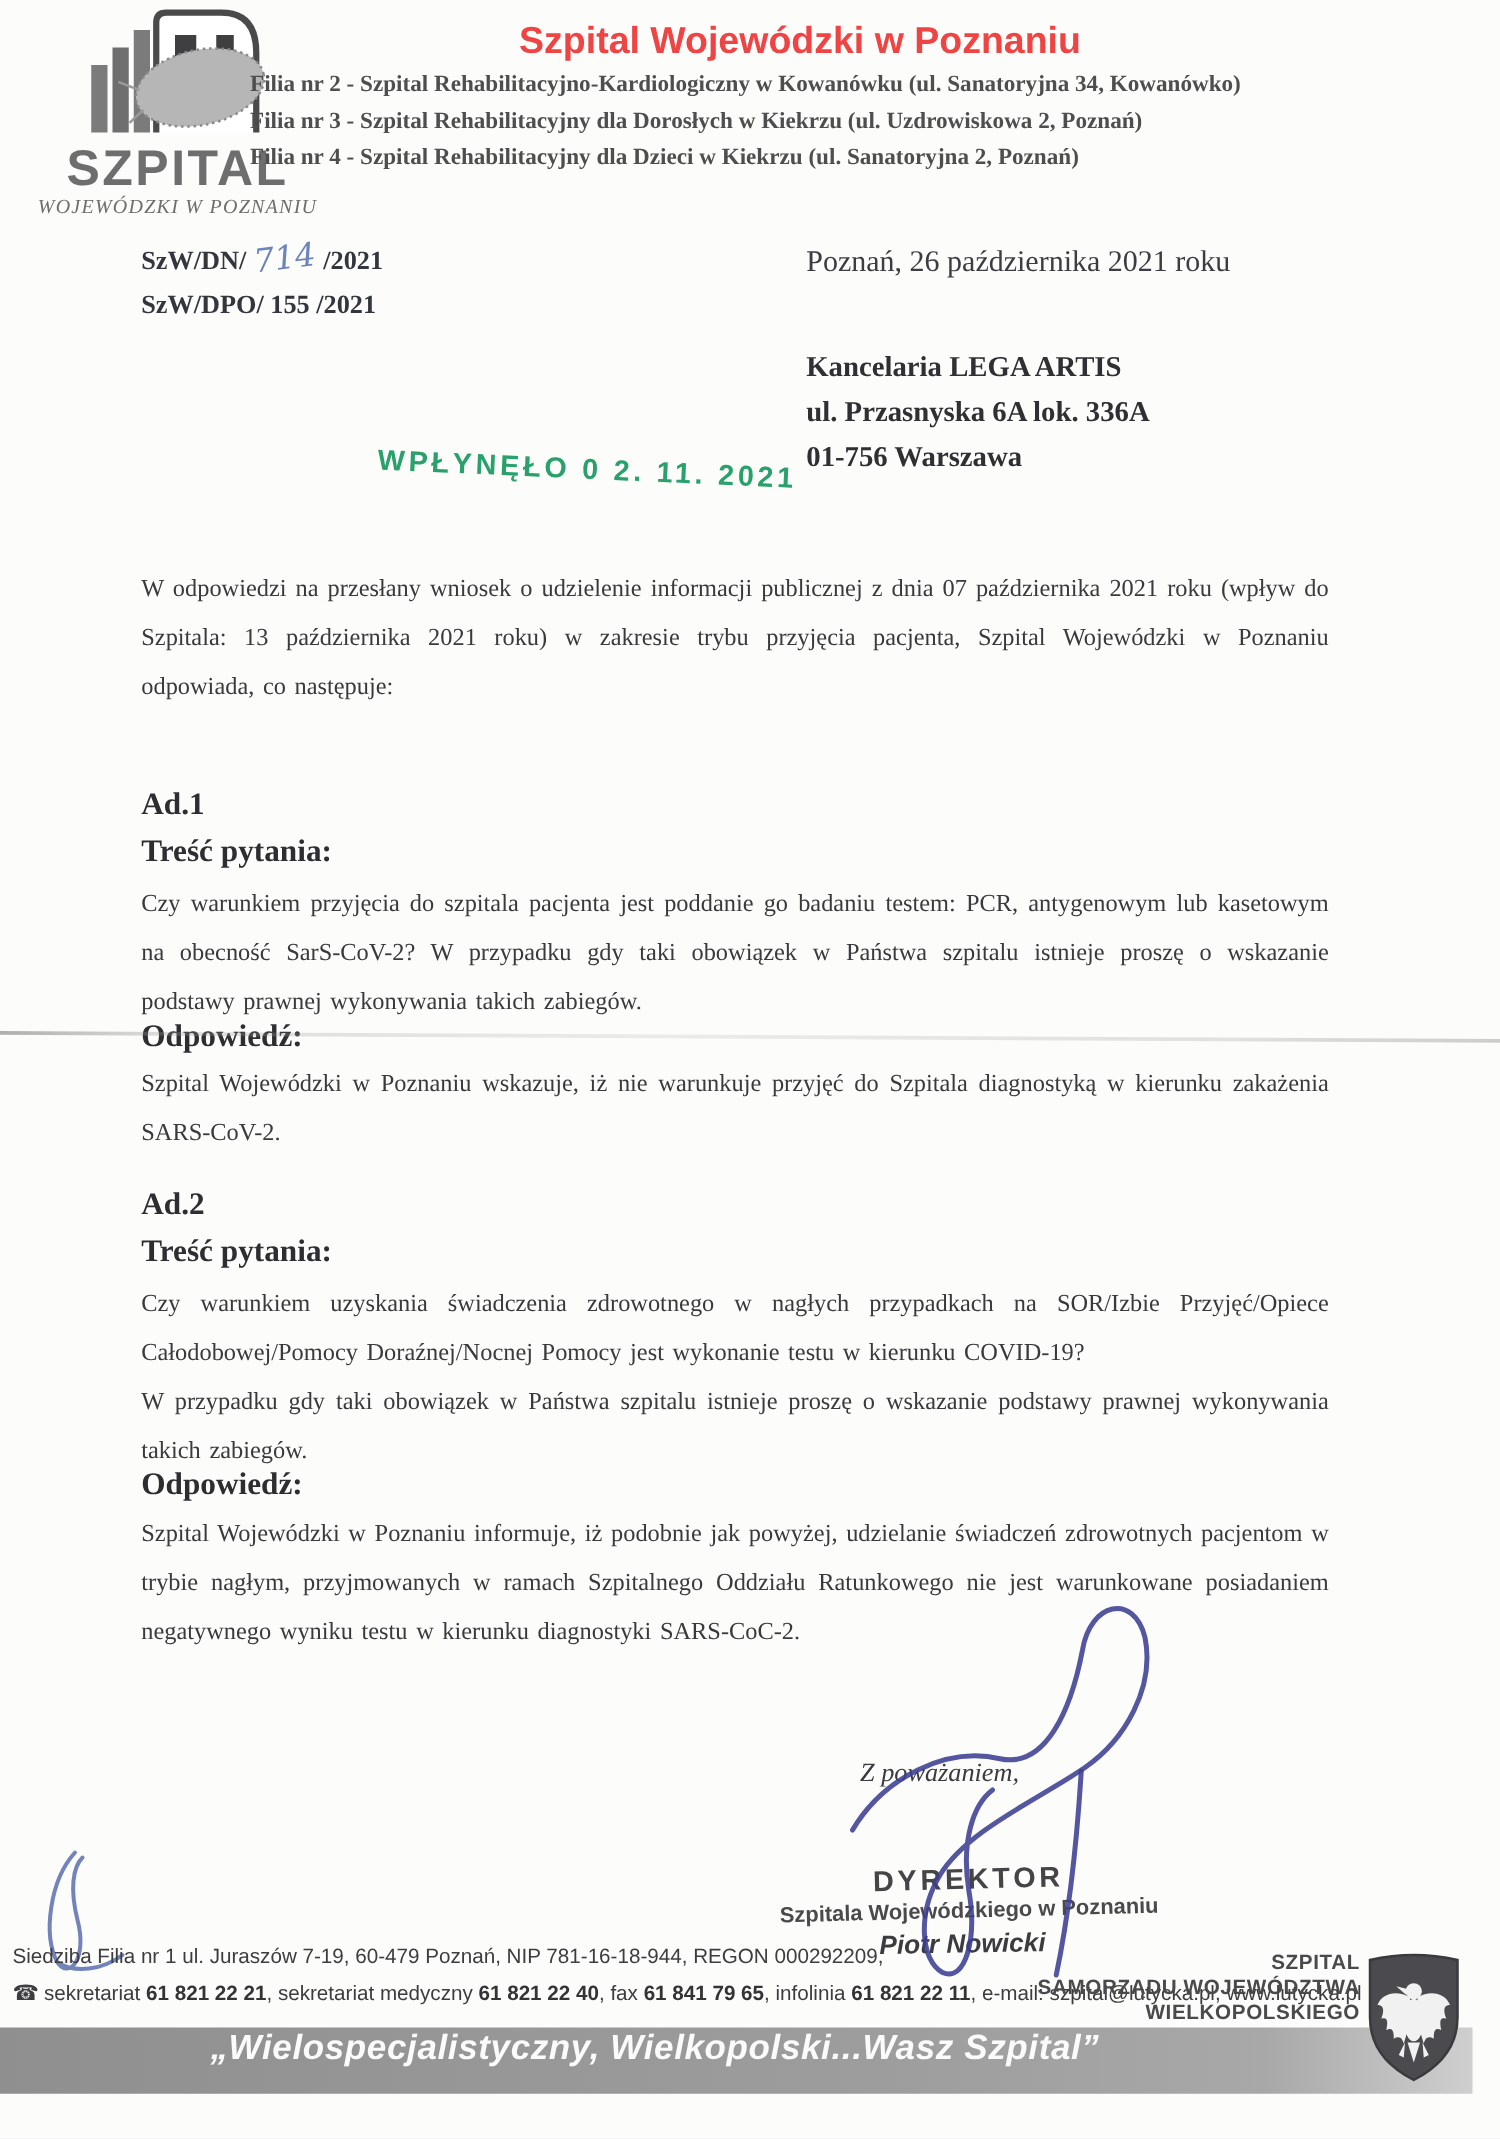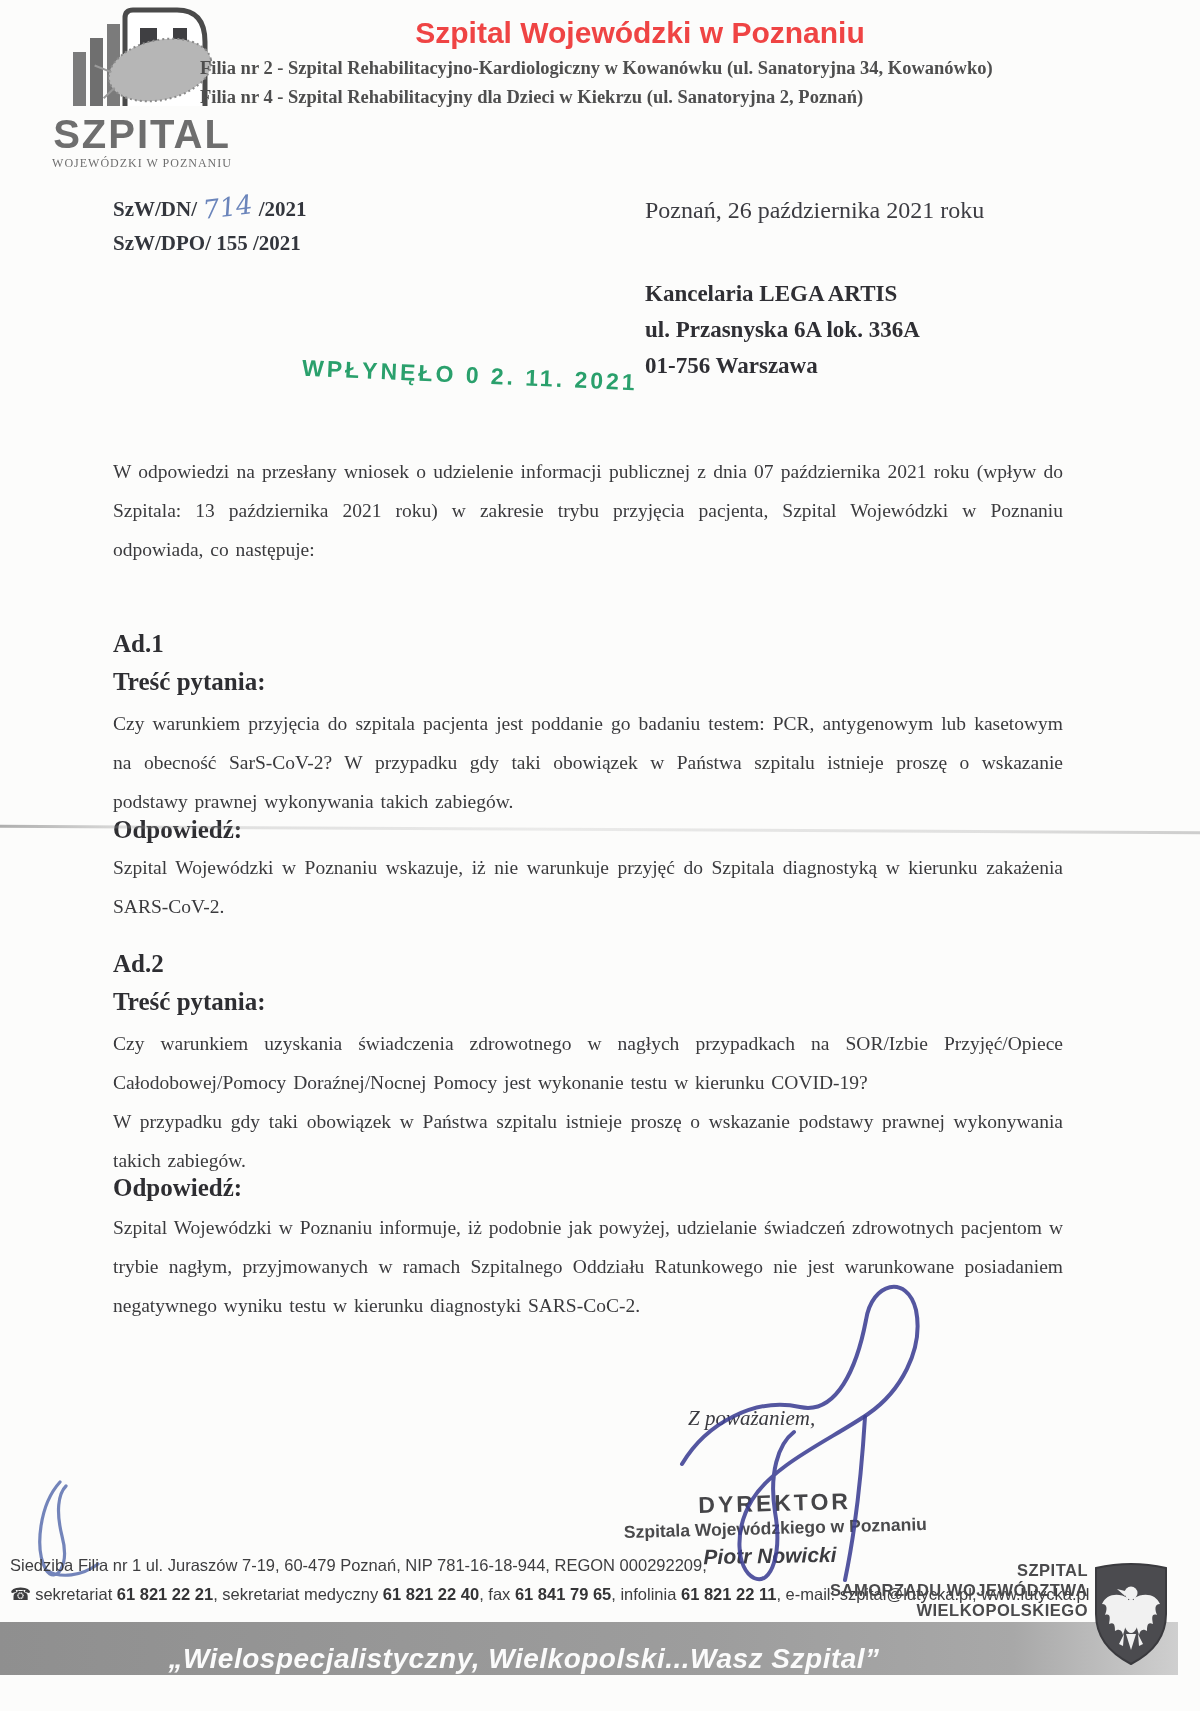--- a/index.html
+++ b/index.html
@@ -9,21 +9,21 @@
     margin:0 auto;
     background:#fcfcfb;
     overflow:hidden;
     font-family:"Liberation Serif", serif;
     color:#383838;
   }
   
   .logo-wrap{position:absolute;left:22px;top:4px;width:240px;text-align:center;}
   .logo-name{font-family:"Liberation Sans",sans-serif;font-weight:bold;font-size:40px;
     color:#6e6e6e;letter-spacing:2px;line-height:1;margin-top:2px;}
-  .logo-sub{font-size:12px;color:#6e6e6e;letter-spacing:1px;margin-top:2px;}
+  .logo-sub{font-size:16px;color:#6e6e6e;letter-spacing:1px;margin-top:2px;font-style:italic;}
   .doc-title{
     position:absolute;left:280px;top:16px;width:720px;text-align:center;
     font-family:"Liberation Sans",sans-serif;font-weight:bold;font-size:30px;color:#ef4444;
   }
   .hdr-address{position:absolute;left:200px;top:54px;width:900px;
     font-weight:bold;font-size:18.5px;color:#4e4e4e;line-height:29px;}
   
   .ref1{position:absolute;left:113px;top:192px;font-weight:bold;font-size:21px;color:#33363d;}
   .ref-hand{display:inline-block;font-family:"DejaVu Serif",serif;font-style:italic;
     color:#6b85bb;font-size:26px;transform:rotate(-7deg);margin:0 6px;font-weight:normal;}
@@ -66,21 +66,21 @@
     font-family:"Liberation Sans",sans-serif;font-size:16.5px;color:#3d3d3f;}
   .ft-line2 b{font-weight:bold;color:#343436;}
   .ft-phone{font-size:17px;margin-right:4px;}
   .emblem-text{position:absolute;left:700px;top:1560px;width:388px;text-align:right;
     font-family:"Liberation Sans",sans-serif;font-weight:bold;font-size:16.5px;
     color:#4a4a4c;line-height:20px;letter-spacing:.5px;}
   .shield-svg{position:absolute;left:1092px;top:1558px;z-index:4;}
   .banner{
     position:absolute;left:0;top:1622px;width:1178px;height:53px;z-index:1;
     background:linear-gradient(90deg,#8f8f8f,#9d9d9d 60%,#a8a8a8 86%,#cfcfcf);
-    display:flex;align-items:flex-end;justify-content:center;
+    display:flex;align-items:flex-start;justify-content:center;
   }
   .banner span{
     font-family:"Liberation Sans",sans-serif;font-weight:bold;font-style:italic;
     font-size:28px;color:#fbfbfb;letter-spacing:.5px;padding-right:130px;
   }
 </style>
 </head>
 <body>
 
 <div class="page">
@@ -99,20 +99,21 @@
       </g>
     </svg>
     <div class="logo-name">SZPITAL</div>
     <div class="logo-sub">WOJEWÓDZKI W POZNANIU</div>
   </div>
 
   <div class="doc-title">Szpital Wojewódzki w Poznaniu</div>
 
   <div class="hdr-address">
     <div>Filia nr 2 - Szpital Rehabilitacyjno-Kardiologiczny w Kowanówku (ul. Sanatoryjna 34, Kowanówko)</div>
+    <div>Filia nr 3 - Szpital Rehabilitacyjny dla Dorosłych w Kiekrzu (ul. Uzdrowiskowa 2, Poznań)</div>
     <div>Filia nr 4 - Szpital Rehabilitacyjny dla Dzieci w Kiekrzu (ul. Sanatoryjna 2, Poznań)</div>
   </div>
 
   <div class="ref1"><span>SzW/DN/</span><span class="ref-hand">714</span><span>/2021</span></div>
   <div class="ref2">SzW/DPO/ 155 /2021</div>
   <div class="dateline">Poznań, 26 października 2021 roku</div>
 
   <div class="recipient">
     <div>Kancelaria LEGA ARTIS</div>
     <div>ul. Przasnyska 6A lok. 336A</div>

